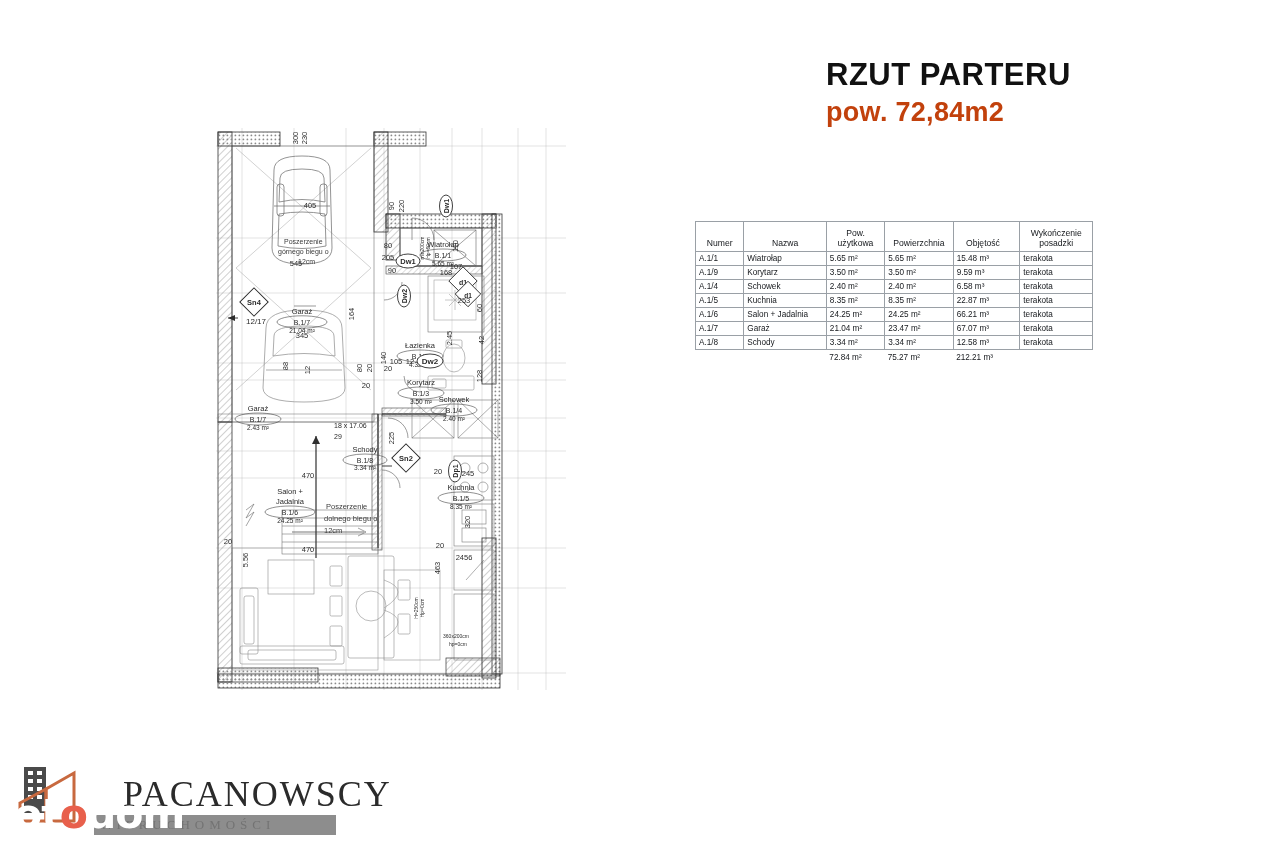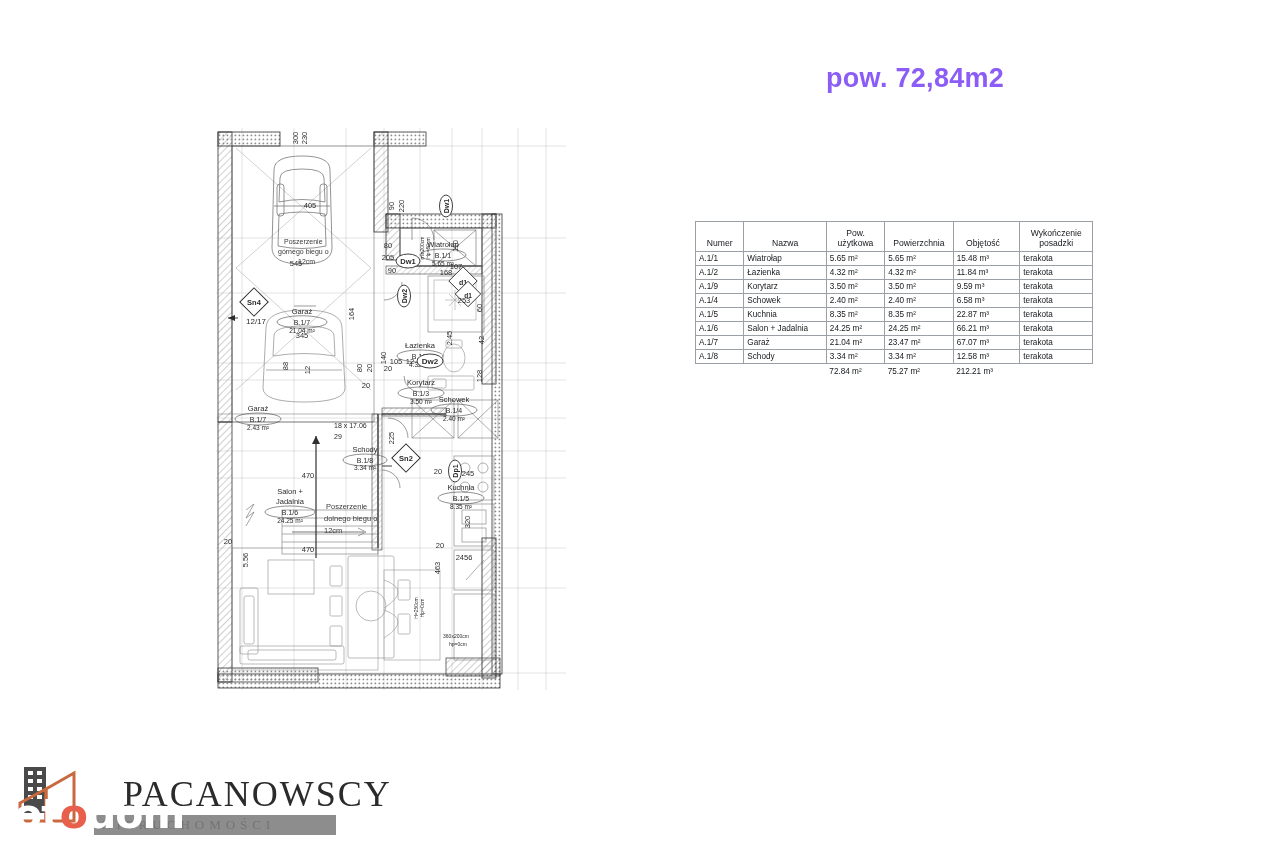--- a/index.html
+++ b/index.html
@@ -27,21 +27,21 @@
     letter-spacing: 0.5px;
     line-height: 1.1;
     color: #111;
   }
   #title-sub {
     font-size: 27px;
     font-weight: bold;
     letter-spacing: 0.3px;
     line-height: 1.25;
     margin-top: 4px;
-    color: #8b5cf6;
+    color: #c2410c;
   }
 
   
   #schedule-wrap {
     position: absolute;
     left: 695px; top: 221px;
     width: 398px;
   }
   table.schedule {
     border-collapse: collapse;
@@ -126,20 +126,21 @@
     white-space: nowrap;
   }
   #watermark .dot {
     color: #e8604c;
   }
 </style>
 </head>
 <body>
 
 <div id="title-block">
+  <div id="title-main">RZUT PARTERU</div>
   <div id="title-sub">pow. 72,84m2</div>
 </div>
 
 <div id="schedule-wrap">
   <table class="schedule">
     <thead>
       <tr>
         <th class="col-num">Numer</th>
         <th class="col-name">Nazwa</th>
         <th class="col-pow">
@@ -154,28 +155,20 @@
         </th>
       </tr>
     </thead>
     <tbody>
       <tr>
         <td class="col-num">A.1/1</td>
         <td class="col-name">Wiatrołap</td>
         <td class="col-pow">5.65 m²</td>
         <td class="col-area">5.65 m²</td>
         <td class="col-vol">15.48 m³</td>
-        <td class="col-fin">terakota</td>
-      </tr>
-      <tr>
-        <td class="col-num">A.1/2</td>
-        <td class="col-name">Łazienka</td>
-        <td class="col-pow">4.32 m²</td>
-        <td class="col-area">4.32 m²</td>
-        <td class="col-vol">11.84 m³</td>
         <td class="col-fin">terakota</td>
       </tr>
       <tr>
         <td class="col-num">A.1/9</td>
         <td class="col-name">Korytarz</td>
         <td class="col-pow">3.50 m²</td>
         <td class="col-area">3.50 m²</td>
         <td class="col-vol">9.59 m³</td>
         <td class="col-fin">terakota</td>
       </tr>

